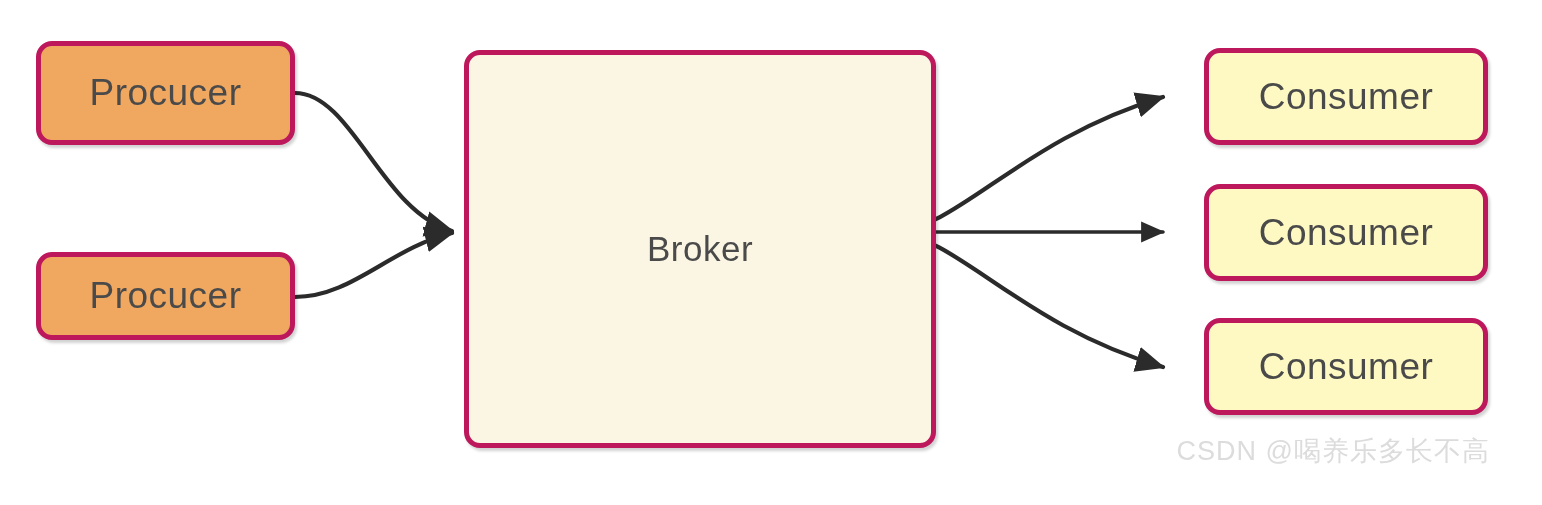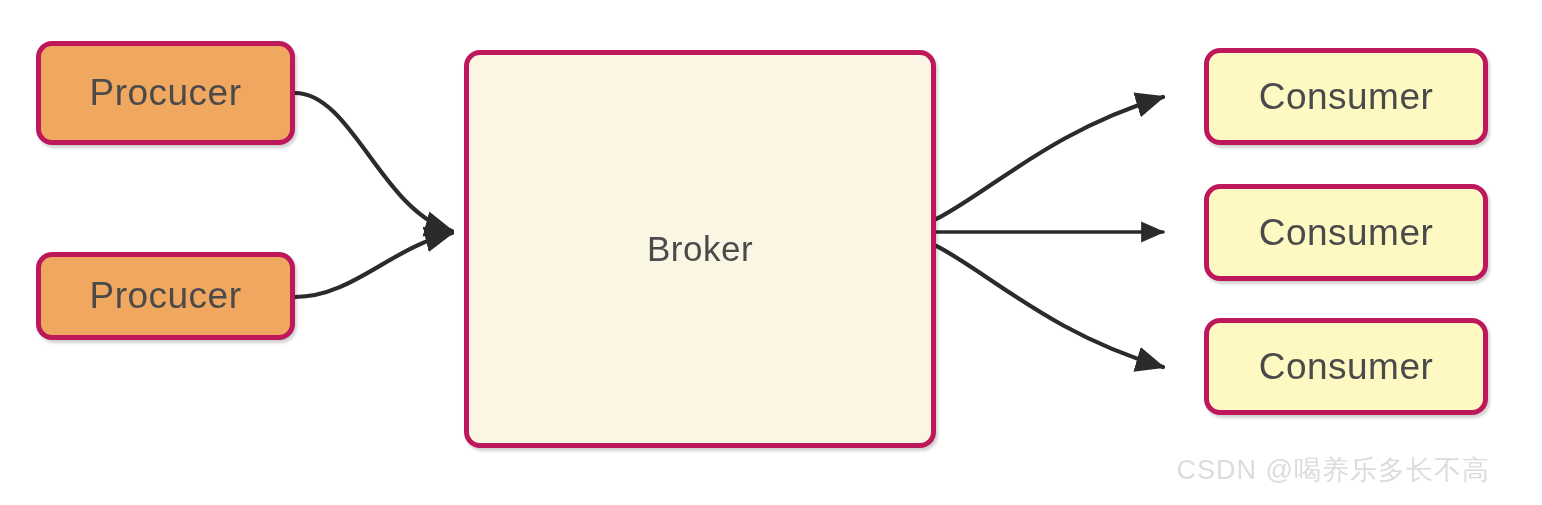--- a/index.html
+++ b/index.html
@@ -55,21 +55,21 @@
   #consumer-3 { left: 1204px; top: 318px; width: 284px; height: 97px;  }
   #edges {
     position: absolute;
     left: 0; top: 0;
     width: 1542px; height: 505px;
     pointer-events: none;
   }
   #watermark {
     position: absolute;
     right: 52px;
-    top: 452px;
+    top: 433px;
     font-size: 27px;
     color: #dcdcdc;
     white-space: nowrap;
     letter-spacing: 1px;
   }
 </style>
 </head>
 <body>
 
 <div id="canvas">

